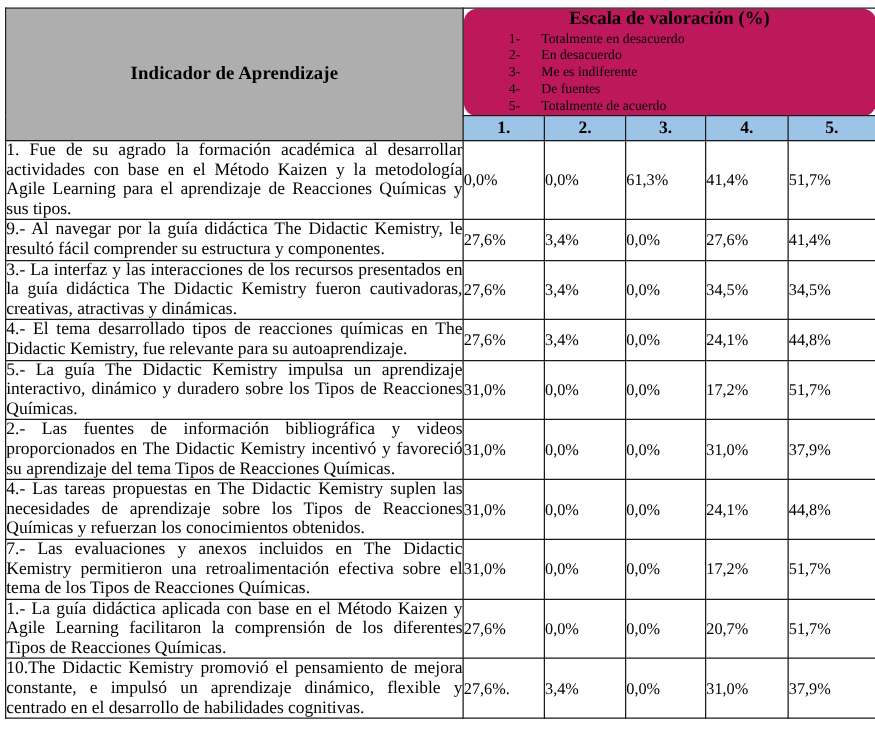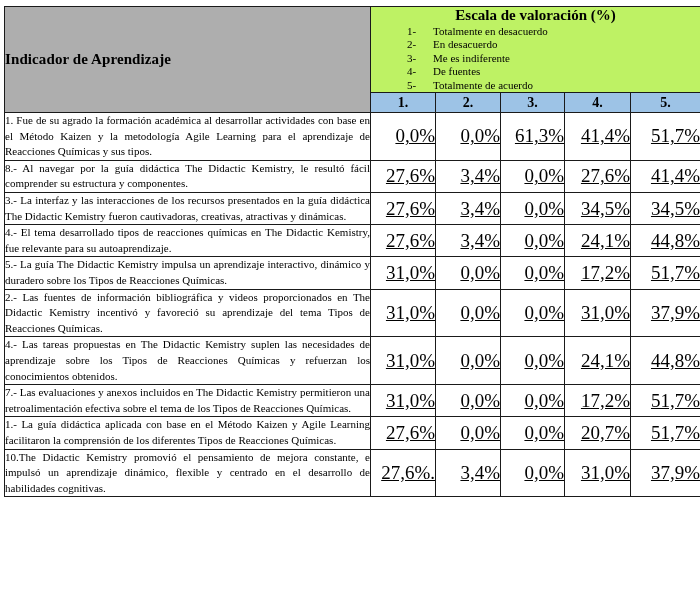--- a/index.html
+++ b/index.html
@@ -29,29 +29,31 @@
     background: #ffffff;
   }
   table.survey td, table.survey th {
     border: 1px solid #1a1a1a;
     padding: 0;
     vertical-align: middle;
   }
   
   .hdr-indicator {
     background: #aeaeae;
+    text-align: center;
     font-weight: bold;
     font-size: 15px;
     letter-spacing: 0.1px;
     padding: 4px 6px;
     margin-top: 44px;
   }
   .hdr-scale {
-    background: #bef264;
+    background: #be185d;
     padding: 3px 0 2px 0;
+    border-radius: 11px;
   }
   .scale-title {
     text-align: center;
     font-weight: bold;
     font-size: 15px;
     padding-bottom: 1px;
   }
   .scale-list {
     margin: 0;
     padding: 0 0 0 0;
@@ -76,33 +78,32 @@
   .numhdr {
     background: #9dc3e6;
     text-align: center;
     font-weight: bold;
     font-size: 14px;
     height: 19px;
     line-height: 19px;
   }
   
   td.q {
-    font-size: 11px;
+    font-size: 14px;
     line-height: 15.6px;
     text-align: justify;
     text-align-last: left;
     padding: 2px 4px 2px 4px;
     vertical-align: top;
     hyphens: none;
   }
   td.v {
-    font-size: 19px;
-    text-align: right;
+    font-size: 13px;
+    text-align: left;
     vertical-align: middle;
-    text-decoration: underline;
   }
   .col-q  { width: 366px; }
   .col-v1 { width: 65px; }
   .col-v2 { width: 65px; }
   .col-v3 { width: 64px; }
   .col-v4 { width: 66px; }
   .col-v5 { width: 70px; }
 </style>
 </head>
 <body>
@@ -157,21 +158,21 @@
     <tbody>
       <tr>
         <td class="q">1. Fue de su agrado la formación académica al desarrollar actividades con base en el Método Kaizen y la metodología Agile Learning para el aprendizaje de Reacciones Químicas y sus tipos.</td>
         <td class="v">0,0%</td>
         <td class="v">0,0%</td>
         <td class="v">61,3%</td>
         <td class="v">41,4%</td>
         <td class="v">51,7%</td>
       </tr>
       <tr>
-        <td class="q">8.- Al navegar por la guía didáctica The Didactic Kemistry, le resultó fácil comprender su estructura y componentes.</td>
+        <td class="q">9.- Al navegar por la guía didáctica The Didactic Kemistry, le resultó fácil comprender su estructura y componentes.</td>
         <td class="v">27,6%</td>
         <td class="v">3,4%</td>
         <td class="v">0,0%</td>
         <td class="v">27,6%</td>
         <td class="v">41,4%</td>
       </tr>
       <tr>
         <td class="q">3.- La interfaz y las interacciones de los recursos presentados en la guía didáctica The Didactic Kemistry fueron cautivadoras, creativas, atractivas y dinámicas.</td>
         <td class="v">27,6%</td>
         <td class="v">3,4%</td>

